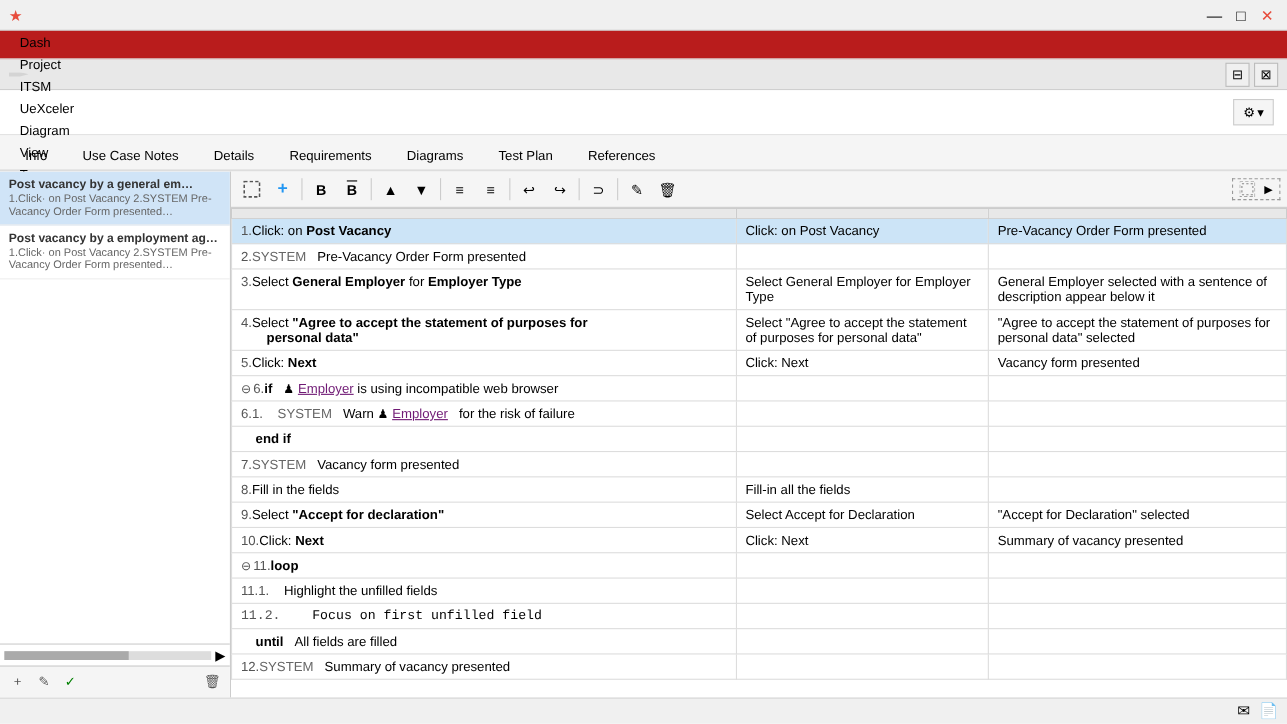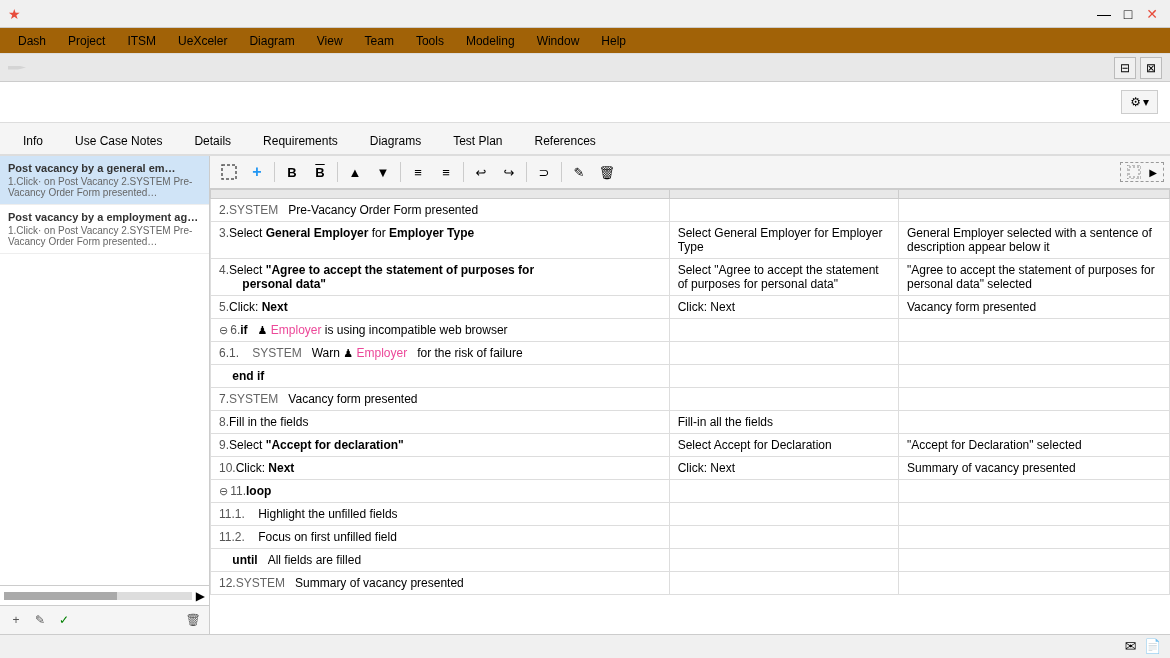--- a/index.html
+++ b/index.html
@@ -12,22 +12,22 @@
     }
     #titlebar .title-left { display: flex; align-items: center; gap: 6px; font-size: 12px; }
     #titlebar .title-controls { display: flex; gap: 4px; }
     #titlebar .title-controls span {
       width: 20px; height: 20px; display: flex; align-items: center; justify-content: center;
       cursor: pointer; font-size: 14px;
     }
 
     
     #menubar {
-      display: flex; align-items: center; background: #a16207;
-      padding: 2px 8px; height: 26px; border-bottom: 1px solid #ddd; gap: 2px;
+      display: flex; align-items: flex-start; background: #b91c1c;
+      padding: 2px 8px; height: 26px; border-bottom: 1px solid #ddd; gap: 2px; flex-direction: column;
     }
     .menu-item {
       padding: 2px 10px; cursor: pointer; font-size: 12px; border-radius: 2px;
     }
 
     
     #breadcrumb {
       display: flex; align-items: center; background: #e8e8e8;
       padding: 4px 8px; height: 28px; border-bottom: 1px solid #ccc;
     }
@@ -125,21 +125,21 @@
     
     #flow-table { flex: 1; overflow-y: auto; }
     table { width: 100%; border-collapse: collapse; font-size: 12px; }
     thead th {
       background: #e8e8e8; border: 1px solid #ccc; padding: 4px 8px;
       text-align: left; font-weight: 600; position: sticky; top: 0; z-index: 1;
     }
     td { border: 1px solid #ddd; padding: 4px 8px; vertical-align: top; }
     tr.selected td { background: #cce4f7; }
     .keyword { color: #000000; font-weight: bold; }
-    .link-text { color: #ec4899; cursor: pointer; }
+    .link-text { color: #701a75; text-decoration: underline; cursor: pointer; }
 
     
     #statusbar {
       height: 22px; background: #f0f0f0; border-top: 1px solid #ccc;
       display: flex; align-items: center; justify-content: flex-end;
       padding: 0 8px; gap: 8px;
     }
     .status-icon { font-size: 14px; cursor: pointer; }
 
     
@@ -276,20 +276,25 @@
     <div id="flow-table">
       <table>
         <thead>
           <tr>
             <th style="width:440px;"></th>
             <th style="width:220px;"></th>
             <th style="width:260px;"></th>
           </tr>
         </thead>
         <tbody id="table-body">
+        <tr class="selected">
+              <td style="align-items: flex-start; gap: 4px; border: 1px solid rgb(221, 221, 221);"><span style="min-width: 32px; text-align: right; color: rgb(85, 85, 85); flex-shrink: 0;">1.</span><span>Click: on <strong>Post Vacancy</strong></span></td>
+              <td>Click: on Post Vacancy</td>
+              <td>Pre-Vacancy Order Form presented</td>
+            </tr>
             <tr>
               <td style="align-items: flex-start; gap: 4px; border: 1px solid rgb(221, 221, 221);"><span style="min-width: 32px; text-align: right; color: rgb(85, 85, 85); flex-shrink: 0;">2.</span><span><span style="color:#666;">SYSTEM</span>&nbsp;&nbsp;&nbsp;Pre-Vacancy Order Form presented</span></td>
               <td></td>
               <td></td>
             </tr>
             <tr>
               <td style="align-items: flex-start; gap: 4px; border: 1px solid rgb(221, 221, 221);"><span style="min-width: 32px; text-align: right; color: rgb(85, 85, 85); flex-shrink: 0;">3.</span><span>Select <strong>General Employer</strong> for <strong>Employer Type</strong></span></td>
               <td>Select General Employer for Employer Type</td>
               <td>General Employer selected with a sentence of description appear below it</td>
             </tr>
@@ -342,21 +347,21 @@
               <td style="align-items: flex-start; gap: 4px; border: 1px solid rgb(221, 221, 221);"><span style="cursor: pointer; color: rgb(85, 85, 85); margin-right: 2px; font-size: 11px;">⊖</span><span style="min-width: 32px; text-align: right; color: rgb(85, 85, 85); flex-shrink: 0;">11.</span><span style="position: relative;"><span class="keyword">loop</span></span></td>
               <td></td>
               <td></td>
             </tr>
             <tr>
               <td style="align-items: flex-start; gap: 4px; border: 1px solid rgb(221, 221, 221);"><span style="min-width: 32px; text-align: right; color: rgb(85, 85, 85); flex-shrink: 0;">11.1.</span><span>&nbsp;&nbsp;&nbsp;&nbsp;Highlight the unfilled fields</span></td>
               <td></td>
               <td></td>
             </tr>
             <tr>
-              <td style="align-items: flex-start; gap: 4px; border: 1px solid rgb(221, 221, 221);"><span style="min-width: 32px; text-align: right; color: rgb(85, 85, 85); flex-shrink: 0;">11.2.</span><span>&nbsp;&nbsp;&nbsp;&nbsp;Focus on first unfilled field</span></td>
+              <td style="align-items: flex-start; gap: 4px; border: 1px solid rgb(221, 221, 221); font-family: Liberation Mono, monospace;"><span style="min-width: 32px; text-align: right; color: rgb(85, 85, 85); flex-shrink: 0;">11.2.</span><span>&nbsp;&nbsp;&nbsp;&nbsp;Focus on first unfilled field</span></td>
               <td></td>
               <td></td>
             </tr>
             <tr>
               <td style="align-items: flex-start; gap: 4px; border: 1px solid rgb(221, 221, 221);"><span style="min-width: 32px; text-align: right; color: rgb(85, 85, 85); flex-shrink: 0;"></span><span>&nbsp;&nbsp;&nbsp;&nbsp;<span class="keyword">until</span>&nbsp;&nbsp;&nbsp;All fields are filled</span></td>
               <td></td>
               <td></td>
             </tr>
             <tr>
               <td style="align-items: flex-start; gap: 4px; border: 1px solid rgb(221, 221, 221);"><span style="min-width: 32px; text-align: center; color: rgb(85, 85, 85); flex-shrink: 0;">12.</span><span><span style="color:#666;">SYSTEM</span>&nbsp;&nbsp;&nbsp;Summary of vacancy presented</span></td>

